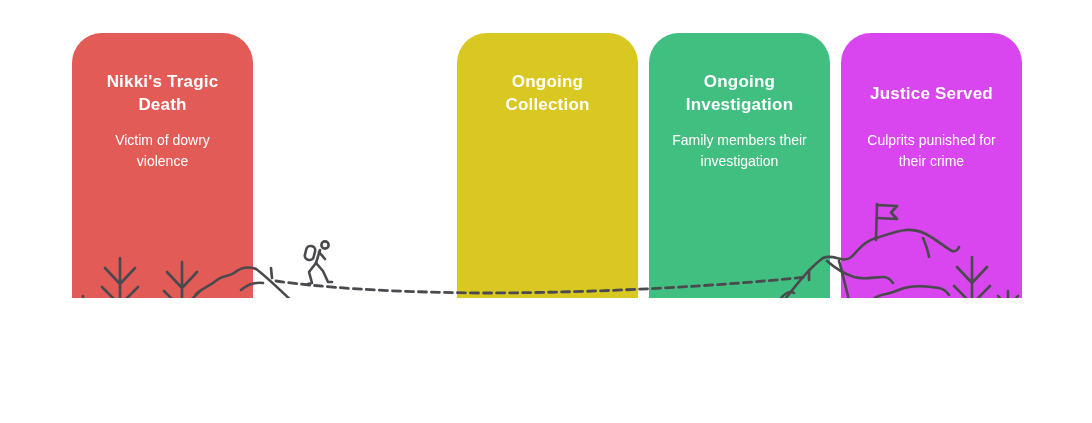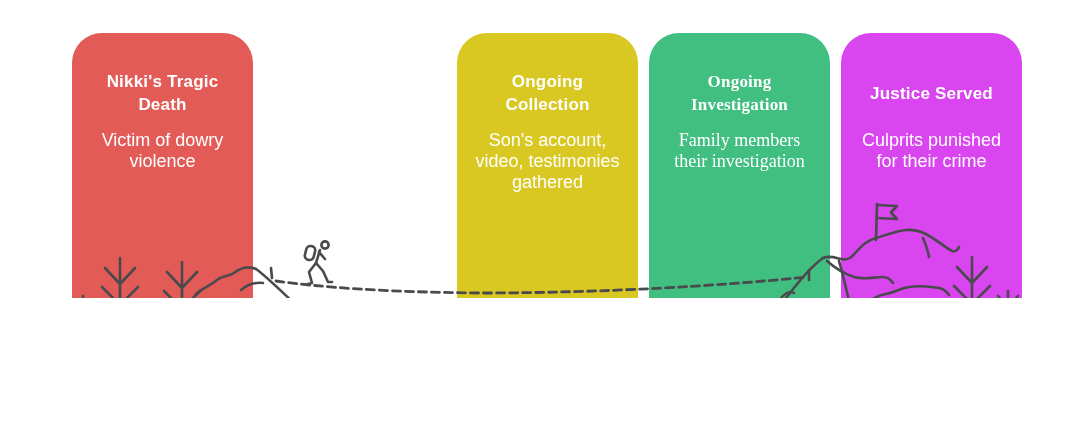--- a/index.html
+++ b/index.html
@@ -9,44 +9,43 @@
 
   .card {
     position:absolute; top:33px; width:181px; height:356px;
     border-radius:30px; color:var(--text-color);
     text-align:center; padding:36px 17px 0;
   }
   .card-title {
     font-size:17px; font-weight:700; line-height:23px; letter-spacing:.2px;
     min-height:48px; display:flex; align-items:center; justify-content:center;
   }
-  .card-sub { margin-top:13px; font-size:18px; line-height:21px; font-weight:400; }
+  .card-sub { margin-top:13px; font-size:14px; line-height:21px; font-weight:400; }
 
   .scene { position:absolute; left:0; top:0; width:1092px; height:423px; pointer-events:none; }
   .scene path, .scene circle, .scene rect {
     fill:none; stroke:var(--line-color); stroke-width:2.6;
     stroke-linecap:round; stroke-linejoin:round;
   }
   .scene .ground { stroke-width:3; }
   .scene .dash { stroke-dasharray:8 5; stroke-width:2.8; }
 </style>
 </head>
 <body>
 
 <div class="stage">
 
   <div class="card" style="left: 72px; background-color: rgb(226, 91, 87);">
     <div class="card-title">Nikki's Tragic Death</div>
     <div class="card-sub">Victim of dowry violence</div>
   </div>
   <div class="card" style="left: 457px; background-color: rgb(217, 200, 34);">
     <div class="card-title">Ongoing Collection</div>
-    <div class="card-sub">Son's account, video, testimonies gathered</div>
   </div>
-  <div class="card" style="left: 649px; background-color: rgb(64, 191, 129); font-family: Liberation Serif, serif;">
+  <div class="card" style="left: 649px; background-color: rgb(64, 191, 129);">
     <div class="card-title">Ongoing Investigation</div>
     <div class="card-sub">Family members their investigation</div>
   </div>
   <div class="card" style="left: 841px; background-color: #d946ef;">
     <div class="card-title">Justice Served</div>
     <div class="card-sub">Culprits punished for their crime</div>
   </div>
 
   <svg class="scene" viewBox="0 0 1092 423">
 

